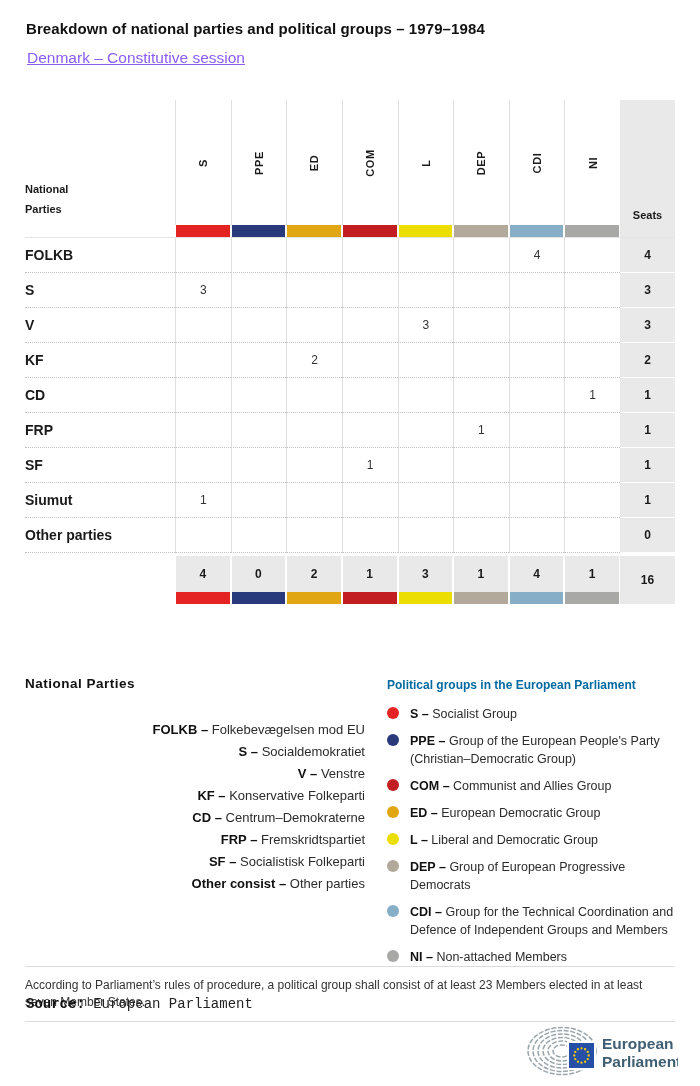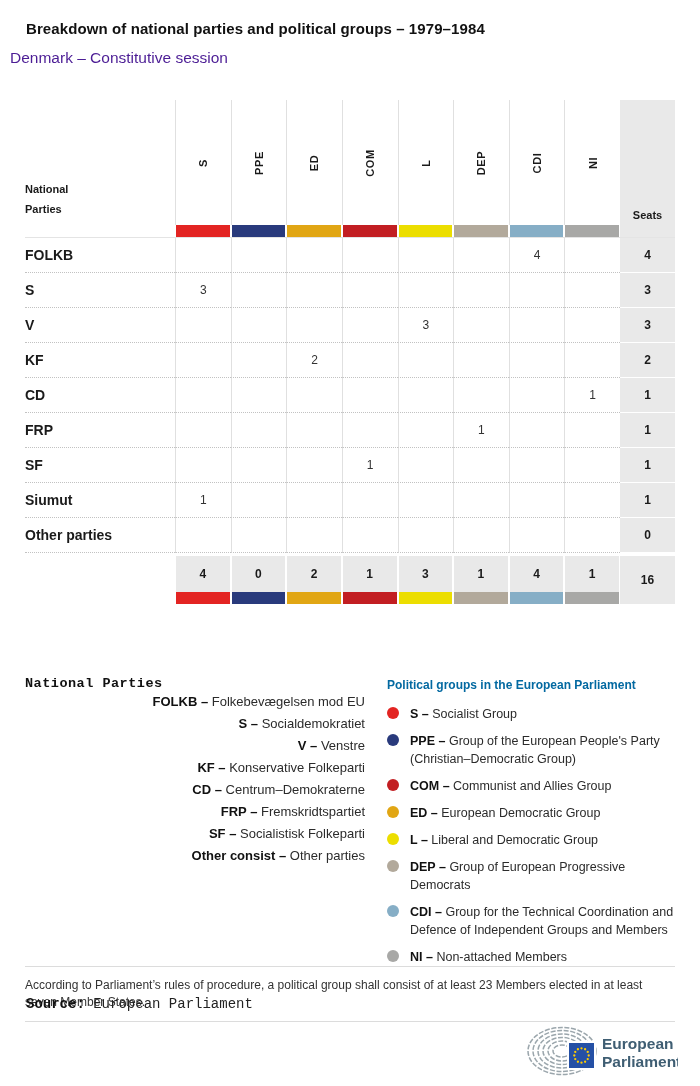--- a/index.html
+++ b/index.html
@@ -1,21 +1,21 @@
 <!DOCTYPE html>
 <html><head>
 <meta charset="utf-8">
 <style>
   * { margin:0; padding:0; box-sizing:border-box; }
   html,body { background:#fff; }
   body { font-family:"Liberation Sans","DejaVu Sans",sans-serif; color:#1a1a1a; }
   .page { position:relative; width:700px; height:1086px; background:#fff; overflow:hidden;padding-left:48px; }
 
   .title { position:absolute; left:26px; top:20px; font-size:15px; font-weight:bold; color:#111; letter-spacing:.1px; }
-  .subtitle { position:absolute; left:10px; top:49px; font-size:15.5px; font-weight:normal; color:#4c1d95; }
+  .subtitle { position:absolute; left:27px; top:49px; font-size:15.5px; font-weight:normal; color:#8b5cf6;text-decoration:underline; }
 
   .table { position:absolute; left:25px; top:100px; width:650px; }
   .grid { display:grid; grid-template-columns:150px repeat(8,1fr) 55px; }
 
   .thead { grid-template-rows:125px 12px; border-bottom:1px solid #e4e4e4; }
   .hcell { border-left:1px solid #e0e0e0; display:flex; align-items:center; justify-content:center; }
   .vlabel { transform:rotate(-90deg); font-weight:bold; font-size:11px; letter-spacing:.6px; color:#1a1a1a; white-space:nowrap; }
   .hbar { margin:0 1px; }
   .hlabelcell { grid-column:1; grid-row:1; display:flex; flex-direction:column; justify-content:flex-end; padding-bottom:6px; font-weight:bold; font-size:11px; line-height:20px; color:#1a1a1a; }
   .hseats { grid-column:10; grid-row:1 / span 2; display:flex; align-items:flex-end; justify-content:center; padding-bottom:16px; font-weight:bold; font-size:11px; color:#1a1a1a; }
@@ -24,21 +24,21 @@
   .tlabel { display:flex; align-items:center; font-weight:bold; font-size:14px; color:#1a1a1a; border-bottom:1px dotted #c2c2c2; }
   .tval { display:flex; align-items:center; justify-content:center; font-size:12px; color:#333; border-left:1px solid #e0e0e0; border-bottom:1px dotted #c2c2c2; }
   .tseats { display:flex; align-items:center; justify-content:center; font-size:12px; font-weight:bold; color:#1a1a1a; border-bottom:1px solid #fff; }
 
   .totals { grid-template-rows:36px 12px; margin-top:3px; }
   .totcell { margin:0 1px; display:flex; align-items:center; justify-content:center; font-size:12px; font-weight:bold; color:#1a1a1a; }
   .totbar { margin:0 1px; }
   .totseats { grid-column:10; grid-row:1 / span 2; display:flex; align-items:center; justify-content:center; font-size:12px; font-weight:bold; color:#1a1a1a; }
 
   .legend-parties { position:absolute; left:25px; top:676px; width:340px; }
-  .lp-heading { font-family:Liberation Mono, monospace; font-weight:bold; font-size:13.5px; letter-spacing:.5px; color:#111; margin-bottom:0; }
+  .lp-heading { font-family:Liberation Sans, sans-serif; font-weight:bold; font-size:13.5px; letter-spacing:.5px; color:#111; margin-bottom:28px; }
   .lp-item { font-size:13px; line-height:22px; color:#2b2b2b;text-align:right; }
   .lp-item .abbr { font-weight:bold; color:#111; }
 
   .legend-groups { position:absolute; left:387px; top:678px; width:300px; }
   .lg-heading { font-size:12px; font-weight:bold; color:#0369a1; margin-bottom:13px; }
   .lg-item { display:flex; gap:11px; margin-bottom:9px; font-size:12.5px; line-height:18px; color:#2b2b2b; }
   .lg-dot { width:12px; height:12px; border-radius:50%; flex:0 0 12px; margin-top:2px; }
   .lg-text .abbr { font-weight:bold; color:#111; }
 
   .rule { position:absolute; left:25px; width:650px; height:1px; background:#dcdcdc; }

